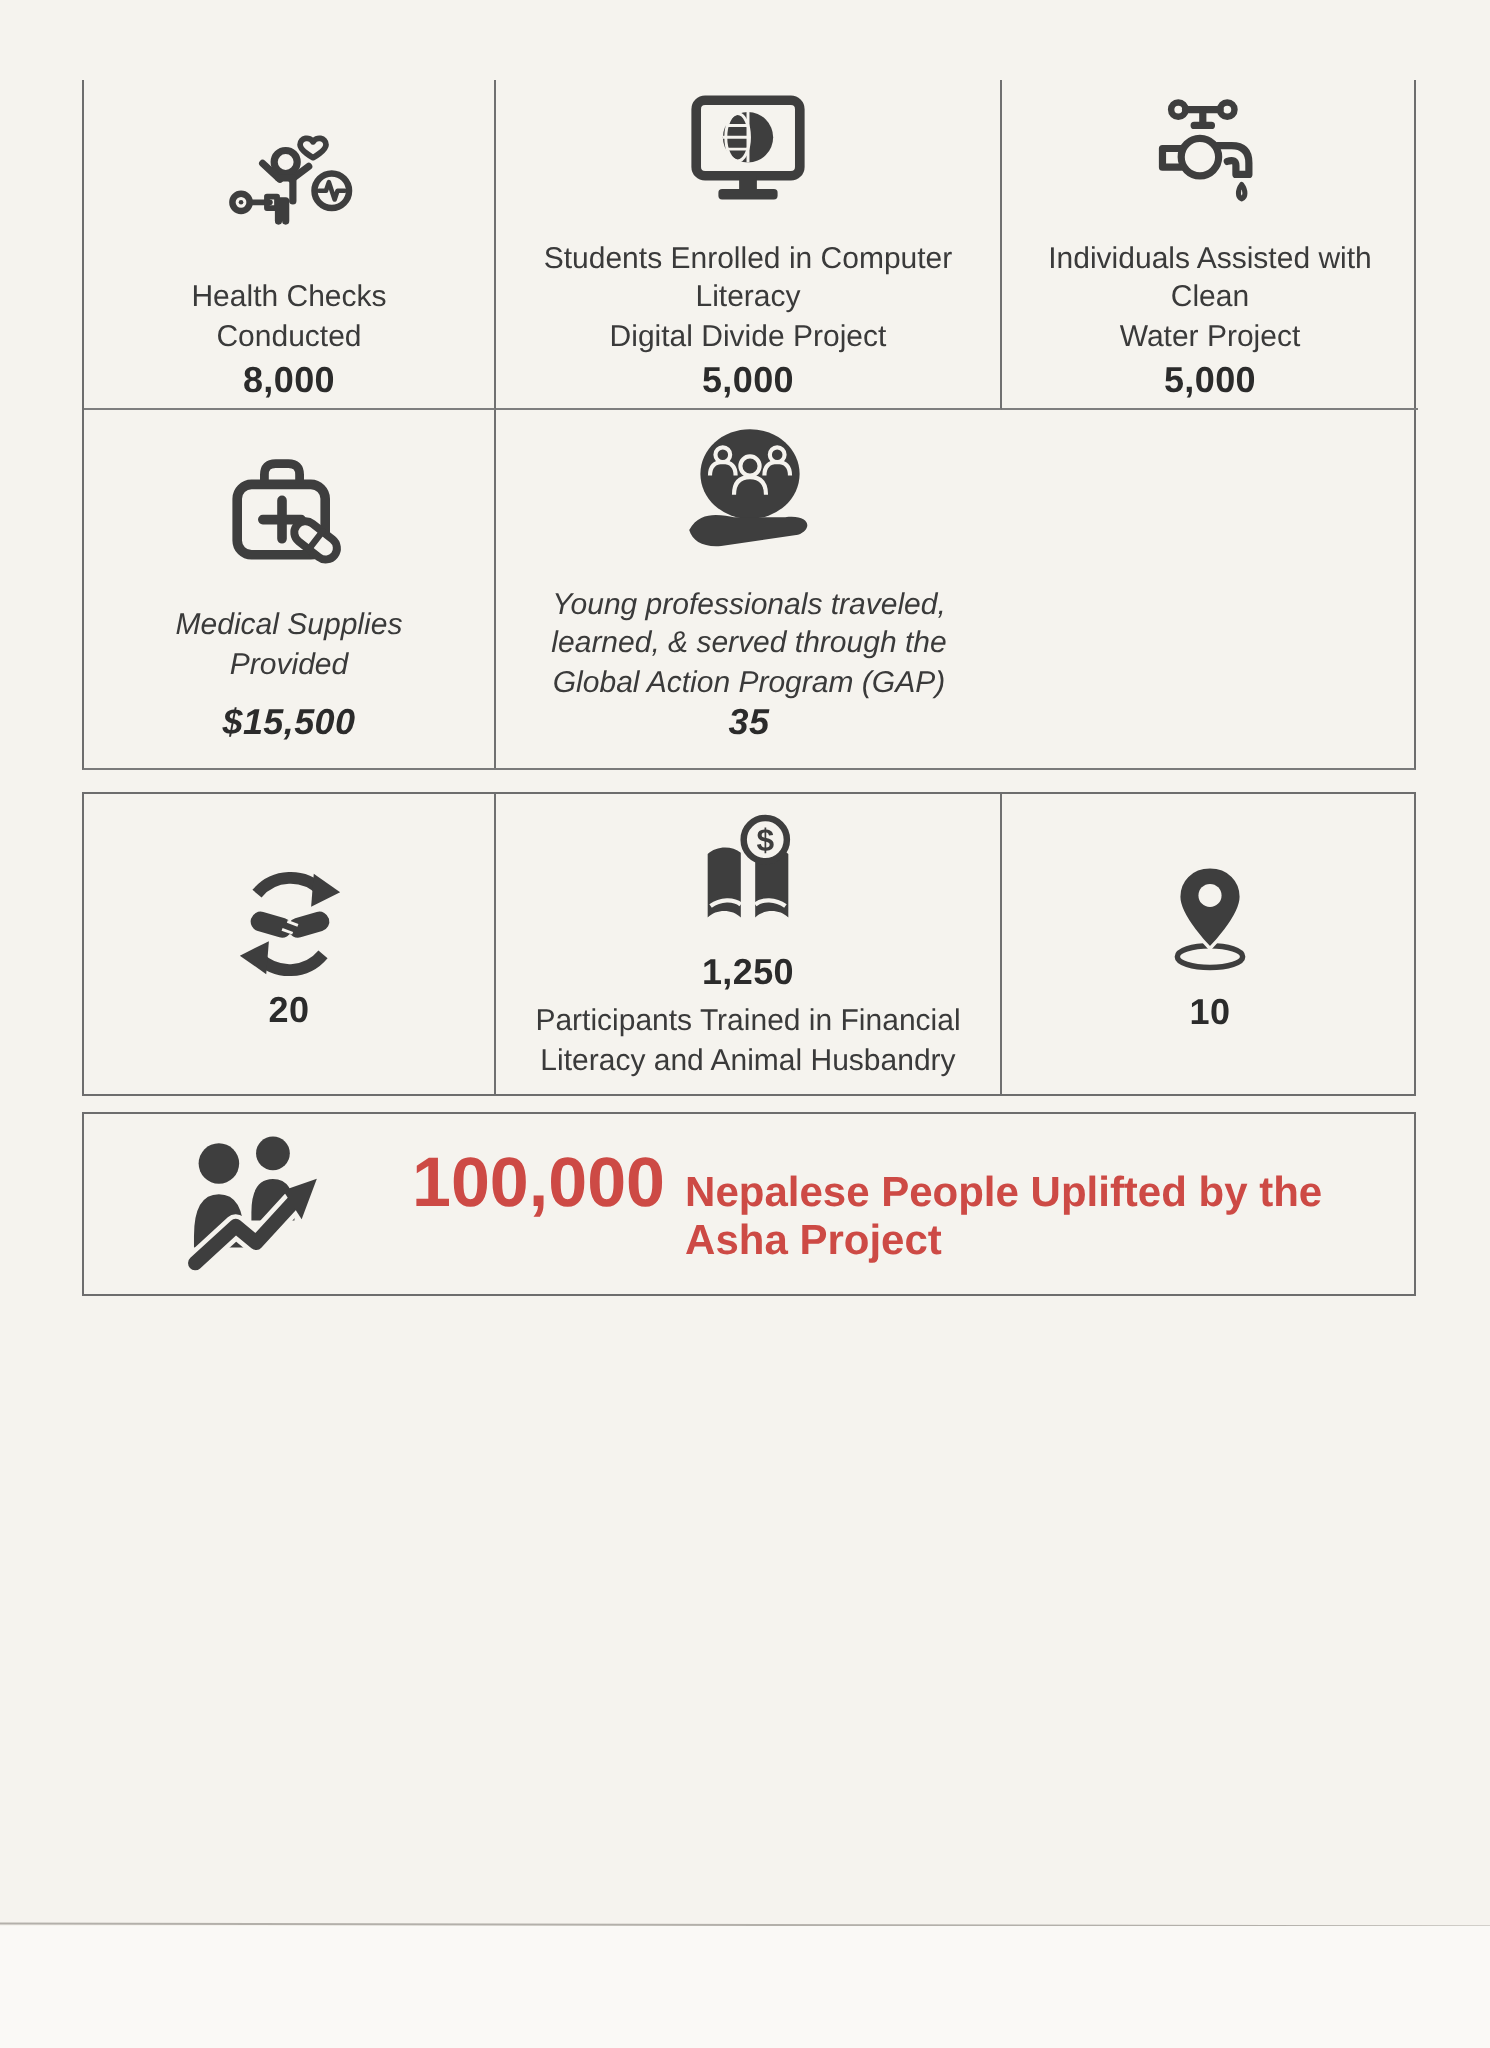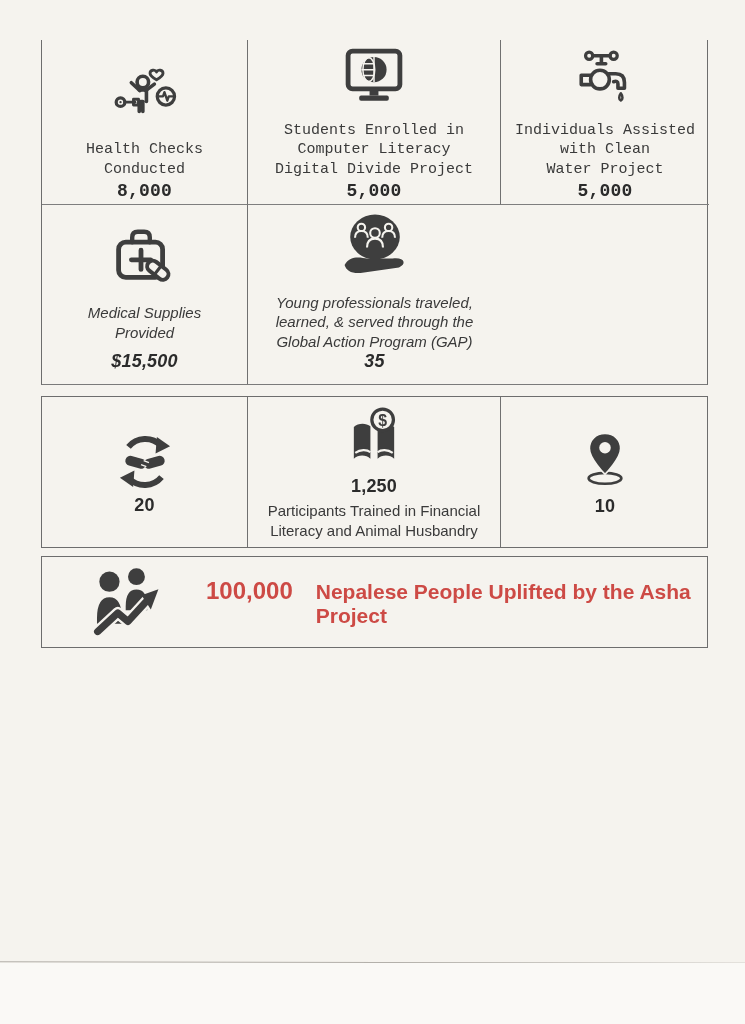--- a/index.html
+++ b/index.html
@@ -7,37 +7,37 @@
   .page{position:relative;width:745px;height:1024px;background:#f5f3ee;overflow:hidden;}
 
   .tbl{position:absolute;left:41px;width:667px;box-sizing:border-box;display:grid;
        grid-template-columns:206px 253px 208px;background:transparent;}
   .tbl1{top:40px;border-left:1.5px solid #6d6d6d;border-right:1.5px solid #6d6d6d;
         border-bottom:1.6px solid #7a7a7a;}
   .tbl2{top:396px;border:1.5px solid #6d6d6d;}
   .cell{box-sizing:border-box;border-right:1.2px solid #707070;
         display:flex;flex-direction:column;align-items:center;padding:6px 8px;}
   .cell.last{border-right:none;}
-  .r1{height:165px;justify-content:flex-end;padding-bottom:3px;border-bottom:1.6px solid #7e7e7e;font-family:Liberation Mono, monospace;}
+  .r1{height:165px;justify-content:flex-end;padding-bottom:3px;border-bottom:1.6px solid #7e7e7e;}
   .r2{height:179px;justify-content:flex-end;padding-top:14px;font-style:italic;}
   .r2 .val{margin-top:auto;margin-bottom:6px;}
   .r3{height:150px;justify-content:center;}
 
   .lbl{font-size:15px;line-height:1.3;color:#3a3a3a;text-align:center;white-space:pre-line;margin-top:4px;}
   .val{font-size:18px;font-weight:700;color:#2b2b2b;letter-spacing:0.2px;margin-top:2px;}
   .r3 .val{margin-top:0;}
 
   .ic{color:#3e3e3e;flex-shrink:0;}
 
   .summary{position:absolute;left:41px;top:556px;width:667px;height:92px;box-sizing:border-box;
            border:1.5px solid #6d6d6d;display:flex;align-items:center;}
   .sum-icon{margin-left:46px;}
   .sum-text{margin-left:16px;display:flex;flex-direction:column;gap:9px;}
   .line{display:flex;align-items:baseline;}
-  .line1 .num{color:#cd4a45;font-size:24px;font-weight:700;margin-right:23px;}
+  .line1 .num{color:#cd4a45;font-size:35px;font-weight:700;margin-right:10px;}
   .line1 .tag{color:#cd4a45;font-size:21px;font-weight:600;}
   .line2 .num{color:#2c2c2c;font-size:26px;font-weight:700;margin-right:4px;}
   .line2 .tag{color:#383838;font-size:16px;}
 
   .scan-edge{position:absolute;left:0;top:962px;width:745px;height:1.2px;background:#b3b0aa;transform:rotate(0.12deg);}
   .scan-below{position:absolute;left:0;top:963px;width:745px;height:61px;background:#faf9f6;}
 </style>
 </head>
 <body>
 

